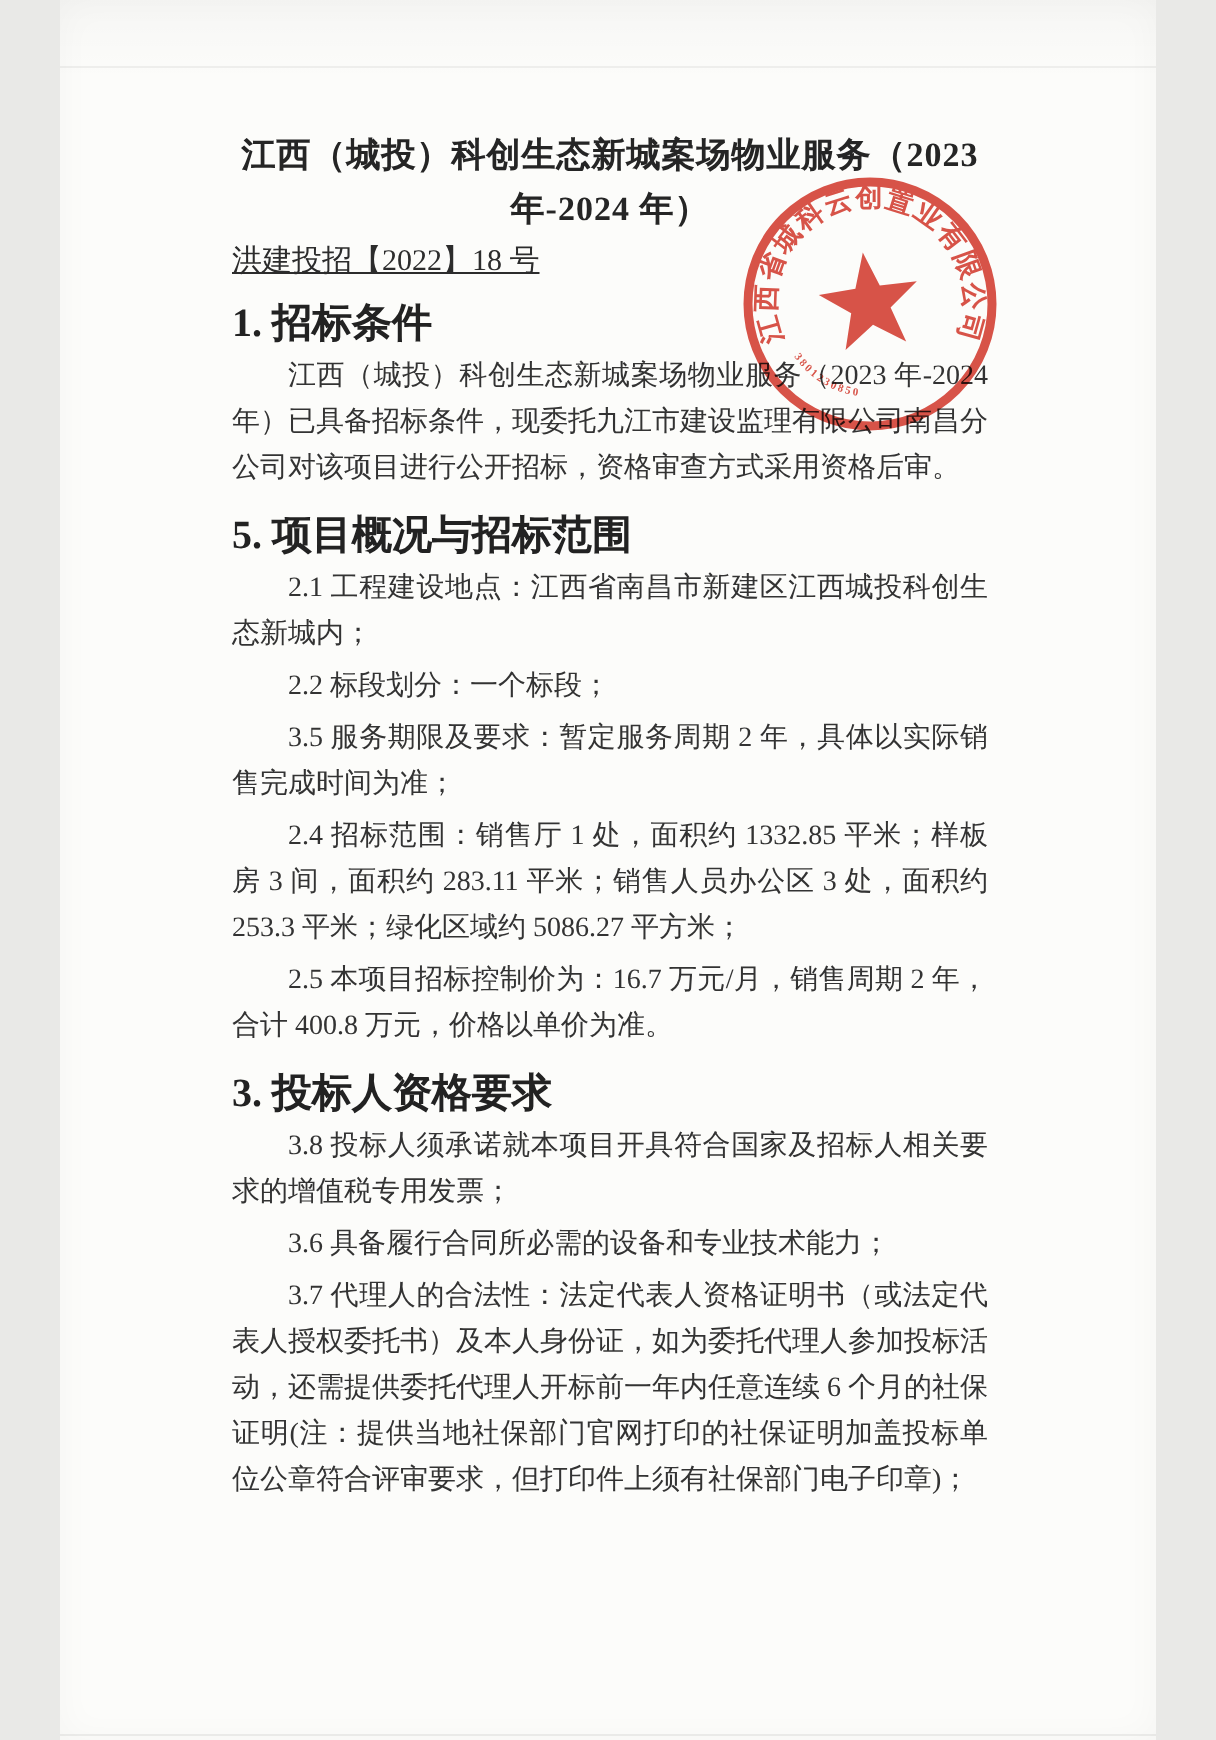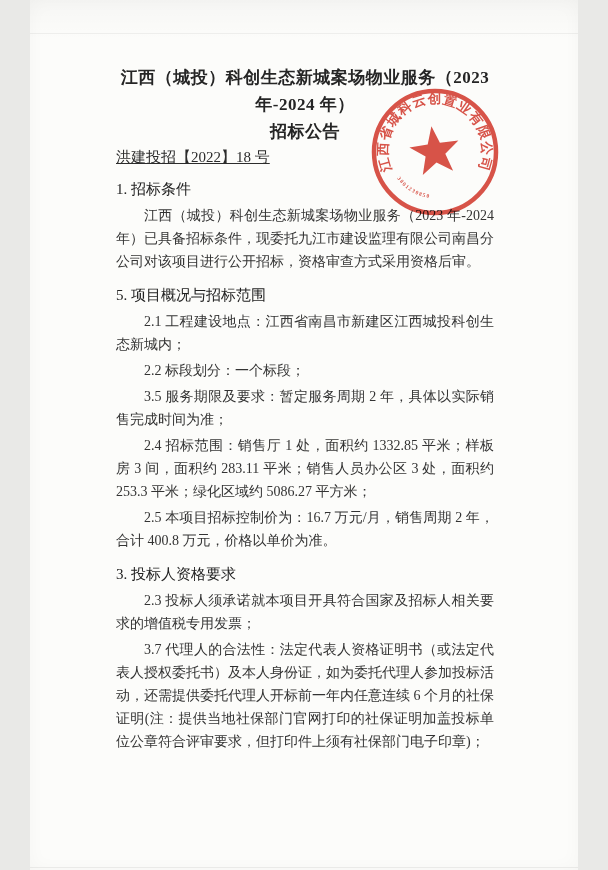--- a/index.html
+++ b/index.html
@@ -15,21 +15,21 @@
     color:#2e2e2e;
   }
   .scan-line{position:absolute;top:33px;left:0;right:0;height:1px;background:rgba(0,0,0,0.05);}
   .scan-line-bottom{position:absolute;bottom:2px;left:0;right:0;height:1px;background:rgba(0,0,0,0.06);}
   .content{position:absolute;left:86px;right:84px;top:64px;}
   .title{
     font-size:17px;font-weight:bold;text-align:center;
     line-height:27px;letter-spacing:0.5px;color:#252525;
   }
   .docnum{font-size:15px;text-align:left;margin-top:3px;color:#2c2c2c;text-decoration:underline;}
-  .sec-heading{font-size:15px;font-weight:normal;line-height:18px;margin:13px 0 6px 0;color:#222;}
+  .sec-heading{font-size:20px;font-weight:bold;line-height:18px;margin:13px 0 6px 0;color:#222;}
   .para{
     font-size:14px;line-height:23px;margin:0 0 3px 0;
     text-align:justify;text-indent:2em;color:#333;
   }
   .sec{margin:0;}
   
   .stamp{
     position:absolute;left:335px;top:82px;width:140px;height:140px;
     color:#d53c30;
     opacity:0.88;
@@ -41,40 +41,40 @@
 </head>
 <body>
 
 <div class="page">
   <div class="scan-line"></div>
   <div class="scan-line-bottom"></div>
 
   <div class="content">
 
     <div class="title">江西（城投）科创生态新城案场物业服务（2023 年-2024 年）</div>
-    <div class="title">招标公告</div>
     <div class="docnum">洪建投招【2022】18 号</div>
 
     <div class="sec">
       <div class="sec-heading">1. 招标条件</div>
       <p class="para">江西（城投）科创生态新城案场物业服务（2023 年-2024 年）已具备招标条件，现委托九江市建设监理有限公司南昌分公司对该项目进行公开招标，资格审查方式采用资格后审。</p>
     </div>
 
     <div class="sec">
       <div class="sec-heading">5. 项目概况与招标范围</div>
       <p class="para">2.1 工程建设地点：江西省南昌市新建区江西城投科创生态新城内；</p>
       <p class="para">2.2 标段划分：一个标段；</p>
       <p class="para">3.5 服务期限及要求：暂定服务周期 2 年，具体以实际销售完成时间为准；</p>
       <p class="para">2.4 招标范围：销售厅 1 处，面积约 1332.85 平米；样板房 3 间，面积约 283.11 平米；销售人员办公区 3 处，面积约 253.3 平米；绿化区域约 5086.27 平方米；</p>
       <p class="para">2.5 本项目招标控制价为：16.7 万元/月，销售周期 2 年，合计 400.8 万元，价格以单价为准。</p>
     </div>
 
     <div class="sec">
       <div class="sec-heading">3. 投标人资格要求</div>
-      <p class="para">2.3 投标人须承诺就本项目开具符合国家及招标人相关要求的增值税专用发票；</p>
+      <p class="para">3.8 投标人须承诺就本项目开具符合国家及招标人相关要求的增值税专用发票；</p>
+      <p class="para">3.6 具备履行合同所必需的设备和专业技术能力；</p>
       <p class="para">3.7 代理人的合法性：法定代表人资格证明书（或法定代表人授权委托书）及本人身份证，如为委托代理人参加投标活动，还需提供委托代理人开标前一年内任意连续 6 个月的社保证明(注：提供当地社保部门官网打印的社保证明加盖投标单位公章符合评审要求，但打印件上须有社保部门电子印章)；</p>
 
     </div>
 
   </div>
 
   <svg class="stamp" viewBox="0 0 140 140" xmlns="http://www.w3.org/2000/svg" aria-hidden="true">
     <defs>
       <path id="arcTop" d="M 25.6,85 A 47.4,47.4 0 1 1 114.4,85" fill="none"></path>
       <path id="arcBottom" d="M 30,93 A 46,46 0 0 0 110,93" fill="none"></path>

